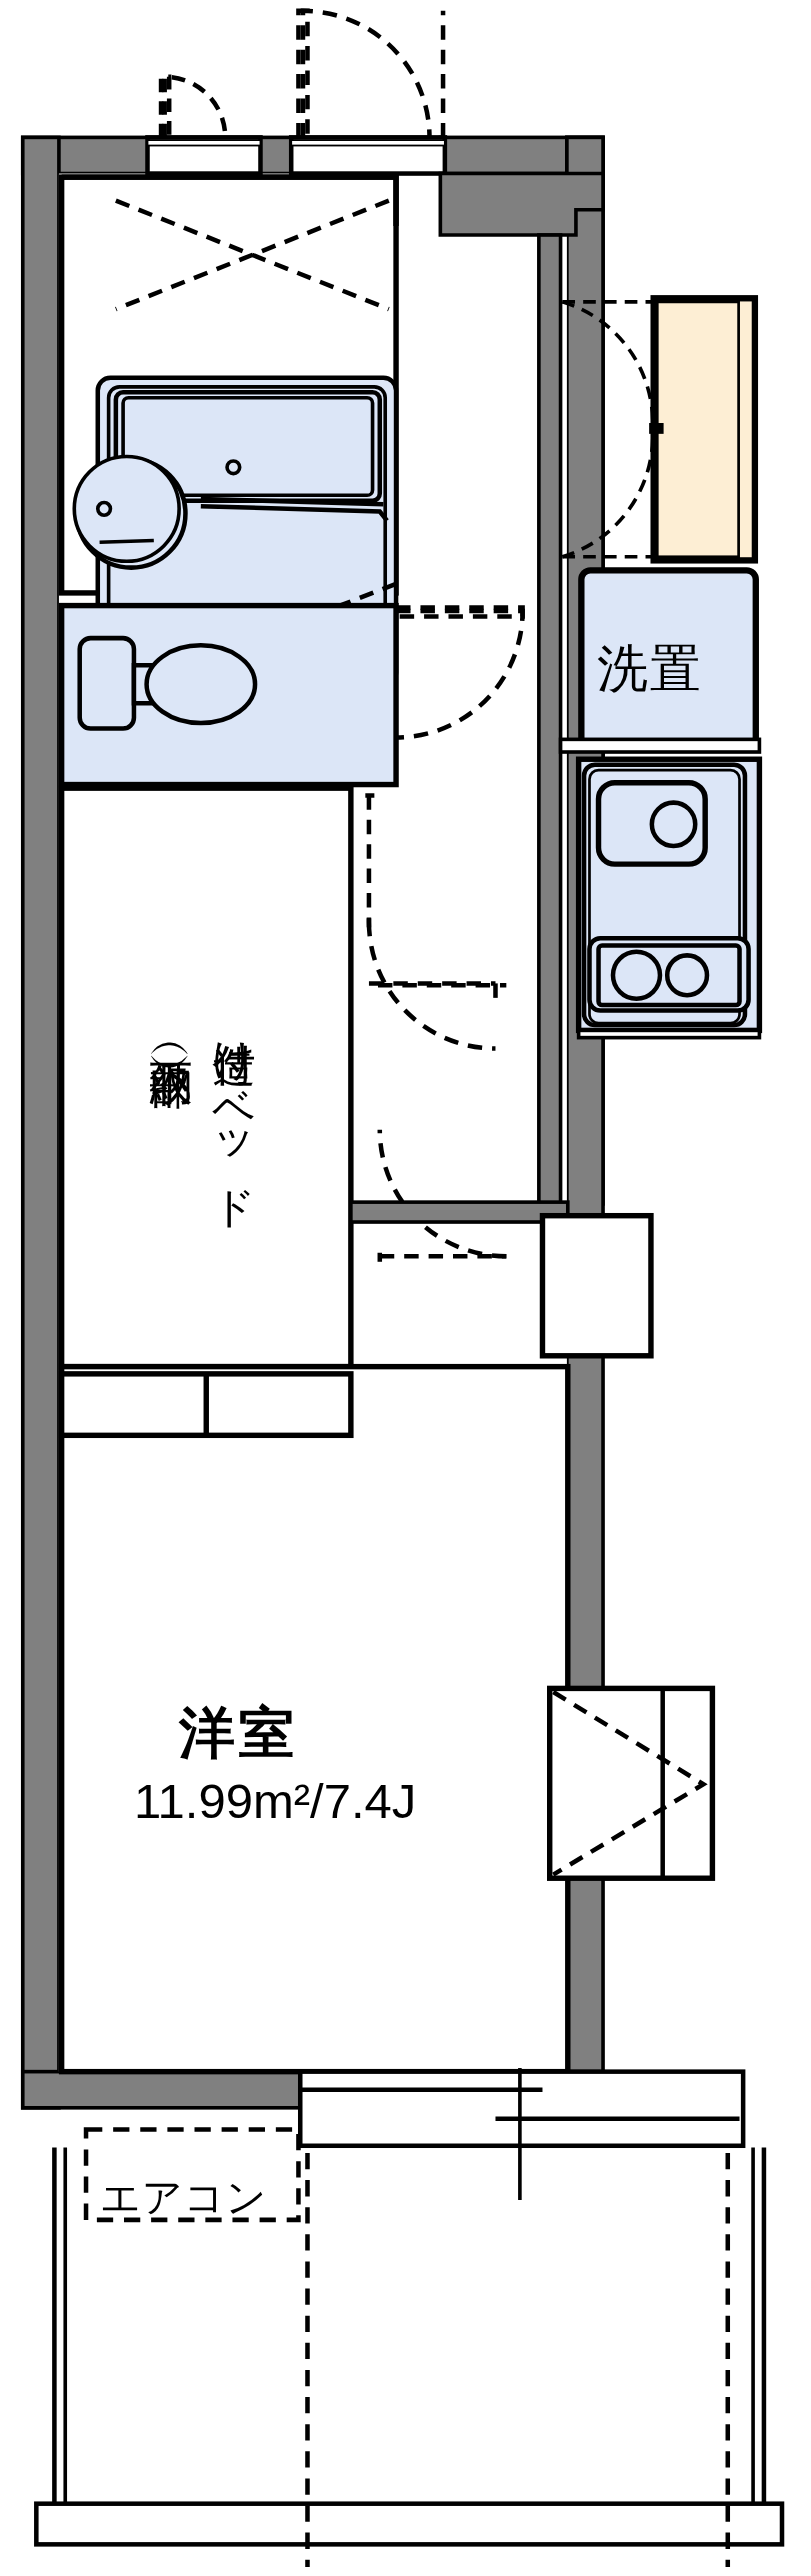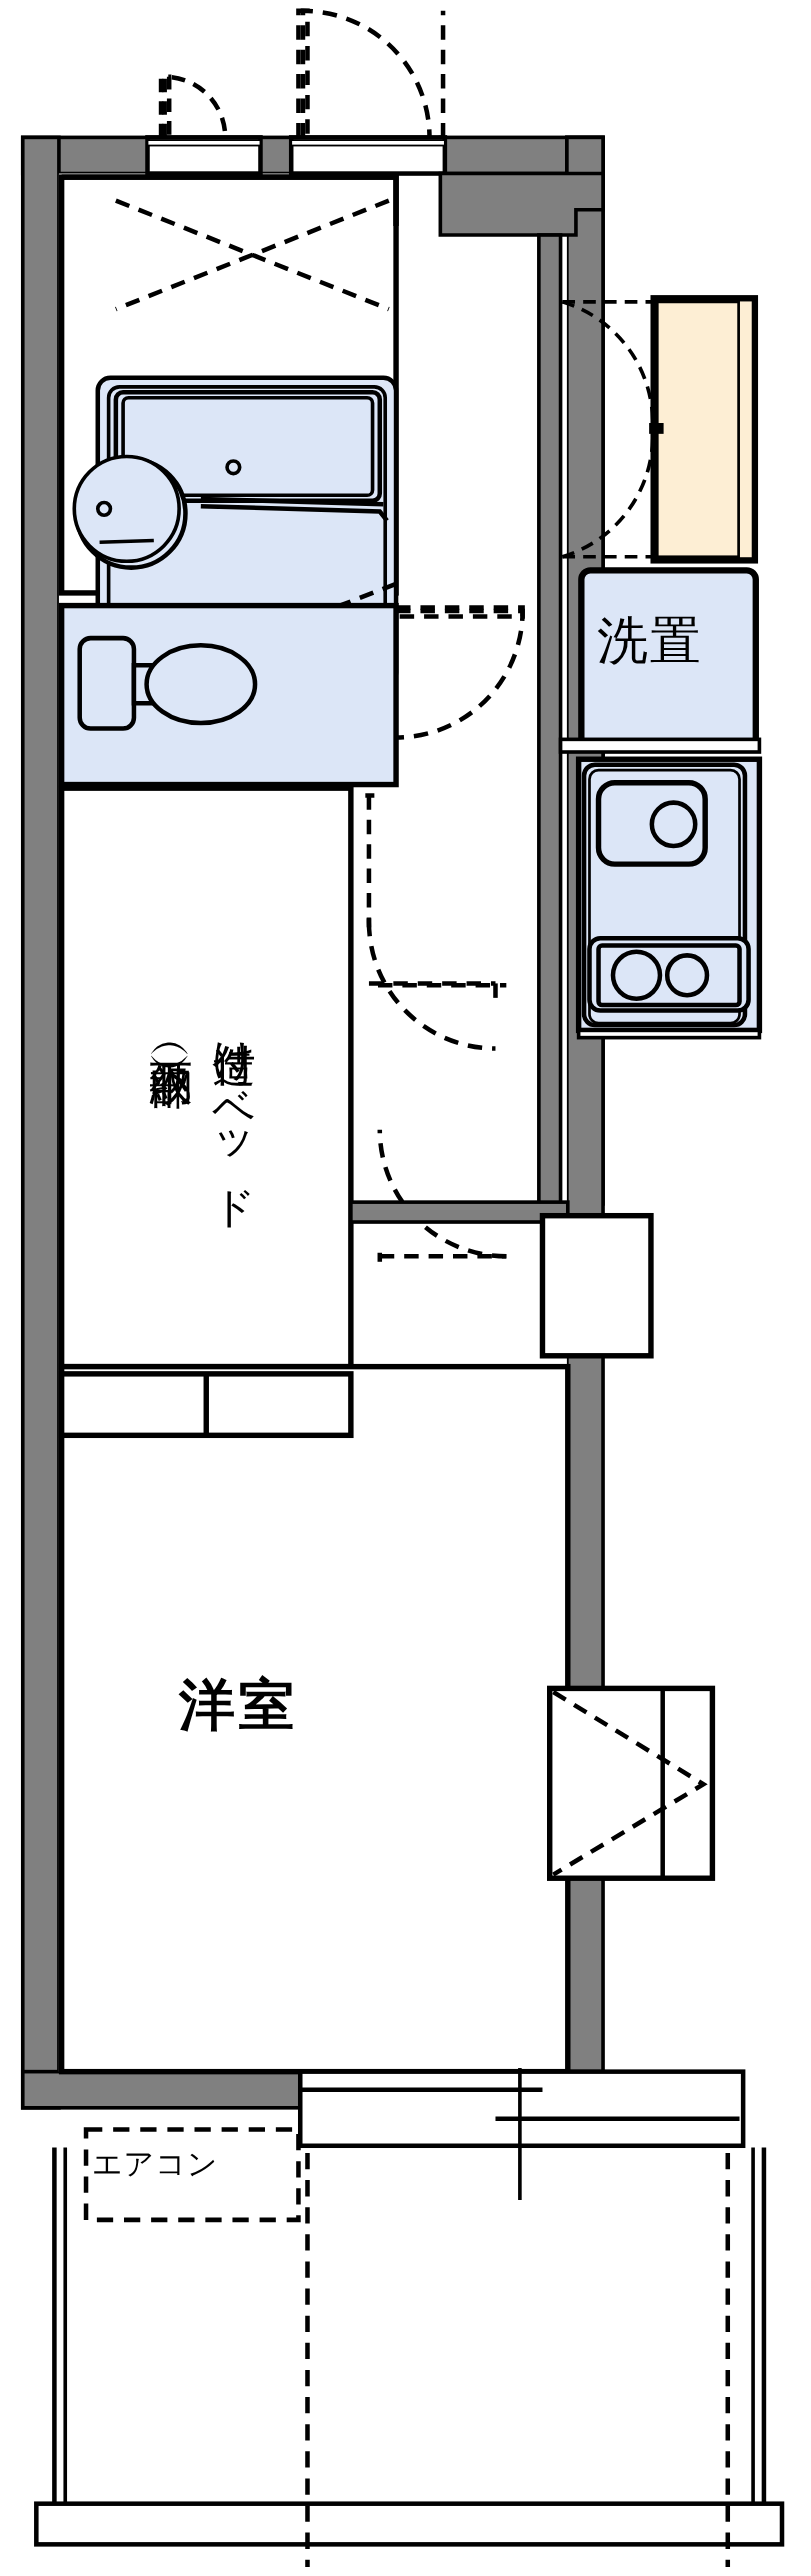--- a/index.html
+++ b/index.html
@@ -1,19 +1,19 @@
 <!DOCTYPE html>
 <html style="font-size:14.5px"><head>
 <meta charset="utf-8">
 <style>
   html,body{margin:0;padding:0;background:#ffffff;}
   body{font-family:"Liberation Sans","DejaVu Sans",sans-serif;}
   #stage{position:relative;width:812px;height:2576px;background:#ffffff;overflow:hidden;}
   #stage svg{position:absolute;left:0;top:0;}
-  .lbl{position:absolute;color:#000;line-height:1.0;white-space:nowrap;}
+  .lbl{position:absolute;color:#000;line-height:1.0;white-space:nowrap;margin-top:28px;}
   .vlbl{position:absolute;color:#000;writing-mode:vertical-rl;text-orientation:upright;line-height:1.0;white-space:nowrap;}
 </style>
 </head>
 <body>
 
 <div id="stage">
 
   <svg width="812" height="2576" viewBox="0 0 898 2850">
 
     <g fill="none" stroke="#000" stroke-width="5" stroke-dasharray="16,11">
@@ -300,23 +300,24 @@
       <g stroke="#000" stroke-width="5" stroke-dasharray="18,12" fill="none">
         <path d="M 340 2382 L 340 2840"></path>
         <path d="M 805 2382 L 805 2840"></path>
       </g>
     </g>
 
   </svg>
 
   <div class="lbl" style="left:179px;top:1677px;font-size:56px;letter-spacing:3.6px;font-weight:bold;">洋室</div>
 
+  <div class="lbl" style="left:134px;top:1749px;font-size:49px;letter-spacing:0px;">11.99m²/7.4J</div>
 
   <div class="vlbl" style="left:213px;top:1011px;font-size:43px;">造付けベッド</div>
 
   <div class="vlbl" style="left:150px;top:1030px;font-size:43px;">（下部収納）</div>
 
   <div class="lbl" style="left:597px;top:615px;font-size:51px;letter-spacing:1.8px;">洗置</div>
 
-  <div class="lbl" style="left:92px;top:2149px;font-size:30px;letter-spacing:0.9px;">エアコン</div>
+  <div class="lbl" style="left:100px;top:2149px;font-size:40px;letter-spacing:0.9px;">エアコン</div>
 
 </div>
 
 
 </body></html>

